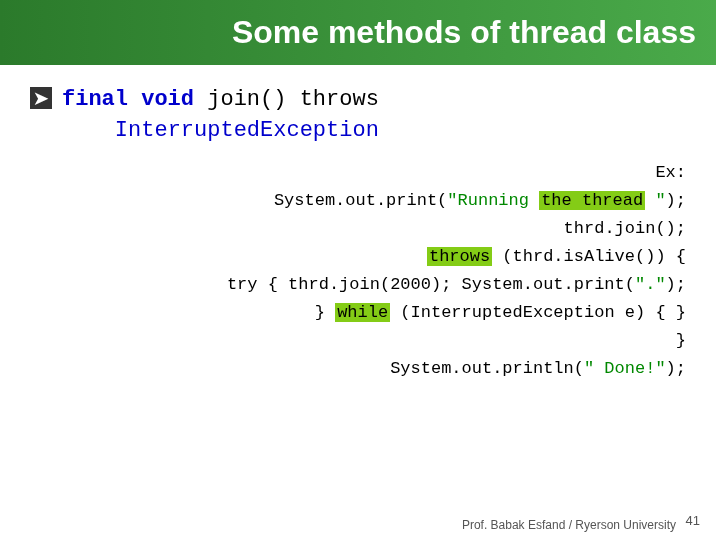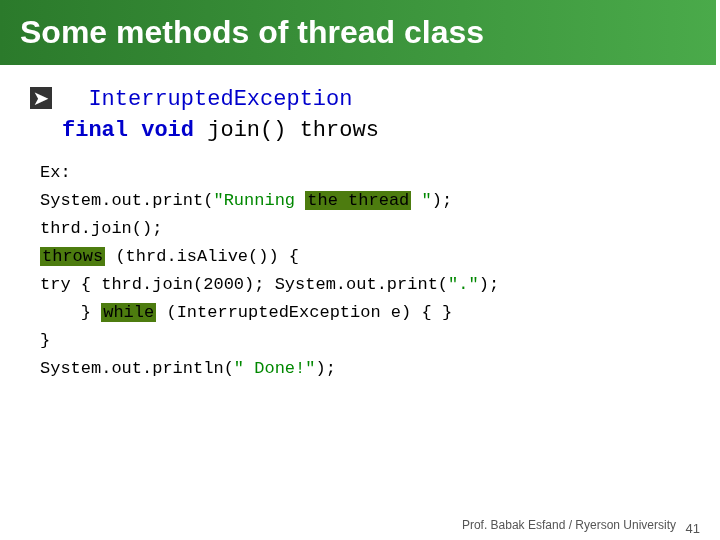--- a/index.html
+++ b/index.html
@@ -14,20 +14,21 @@
       background: #ffffff;
       font-family: Arial, sans-serif;
       overflow: hidden;
     }
 
     .slide {
       width: 716px;
       height: 540px;
       background: #ffffff;
       position: relative;
+      text-align: right;
     }
 
     .title-bar {
       background: linear-gradient(to right, #2b7a2b, #4aaa4a);
       padding: 14px 20px;
       margin-bottom: 20px;
     }
 
     .title-text {
       color: #ffffff;
@@ -88,27 +89,27 @@
     .code-line {
       display: block;
       white-space: pre;
     }
 
     .code-string {
       color: #008800;
     }
 
     .highlight-yellow {
-      background: #4d7c0f;
+      background: #84cc16;
       padding: 0 2px;
     }
 
     .page-number {
       position: absolute;
-      bottom: 4px;
+      bottom: 12px;
       right: 16px;
       font-size: 13px;
       color: #555555;
       font-family: Arial, sans-serif;
     }
 
     .footer-text {
       position: absolute;
       bottom: 8px;
       right: 40px;
@@ -124,27 +125,27 @@
   <div class="title-bar">
     <span class="title-text">Some methods of thread class</span>
   </div>
 
   <div class="content">
 
     <div class="bullet-item">
       <div class="bullet-arrow">➤</div>
       <div>
         <div class="method-signature">
-          &nbsp;&nbsp;<span class="exception-name">InterruptedException</span>
-        </div>
-        <div class="method-signature">
           <span class="keyword">final </span>
           <span class="keyword">void </span>
           <span>join() </span>
           <span>throws</span>
+        </div>
+        <div class="method-signature">
+          &nbsp;&nbsp;<span class="exception-name">InterruptedException</span>
         </div>
       </div>
     </div>
 
     <div class="code-block">
       <span class="code-line">Ex:</span>
       <span class="code-line">System.out.print(<span class="code-string">"Running </span><span class="highlight-yellow">the thread</span><span class="code-string"> "</span>);</span>
       <span class="code-line">thrd.join();</span>
       <span class="code-line"><span class="highlight-yellow">throws</span> (thrd.isAlive()) {</span>
       <span class="code-line">try { thrd.join(2000); System.out.print(<span class="code-string">"."</span>);</span>

